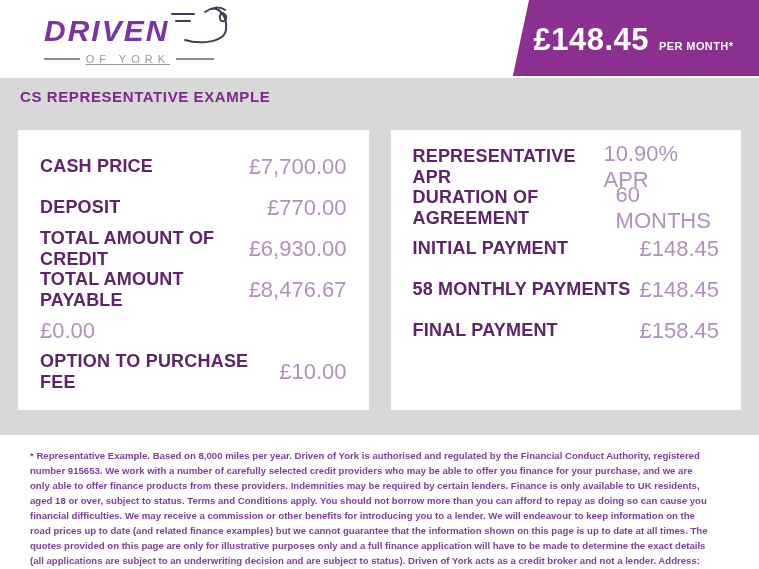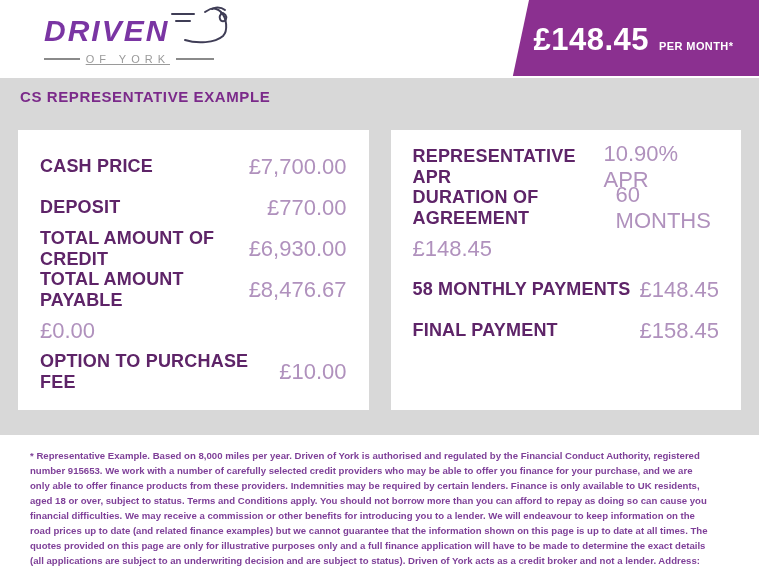--- a/index.html
+++ b/index.html
@@ -217,20 +217,21 @@
     <div class="card">
       <div class="row">
         <span class="row-label">REPRESENTATIVE APR</span>
         <span class="row-value">10.90% APR</span>
       </div>
       <div class="row">
         <span class="row-label">DURATION OF AGREEMENT</span>
         <span class="row-value">60 MONTHS</span>
       </div>
       <div class="row">
+        <span class="row-label">INITIAL PAYMENT</span>
         <span class="row-value">£148.45</span>
       </div>
       <div class="row">
         <span class="row-label">58 MONTHLY PAYMENTS</span>
         <span class="row-value">£148.45</span>
       </div>
       <div class="row">
         <span class="row-label">FINAL PAYMENT</span>
         <span class="row-value">£158.45</span>
       </div>

